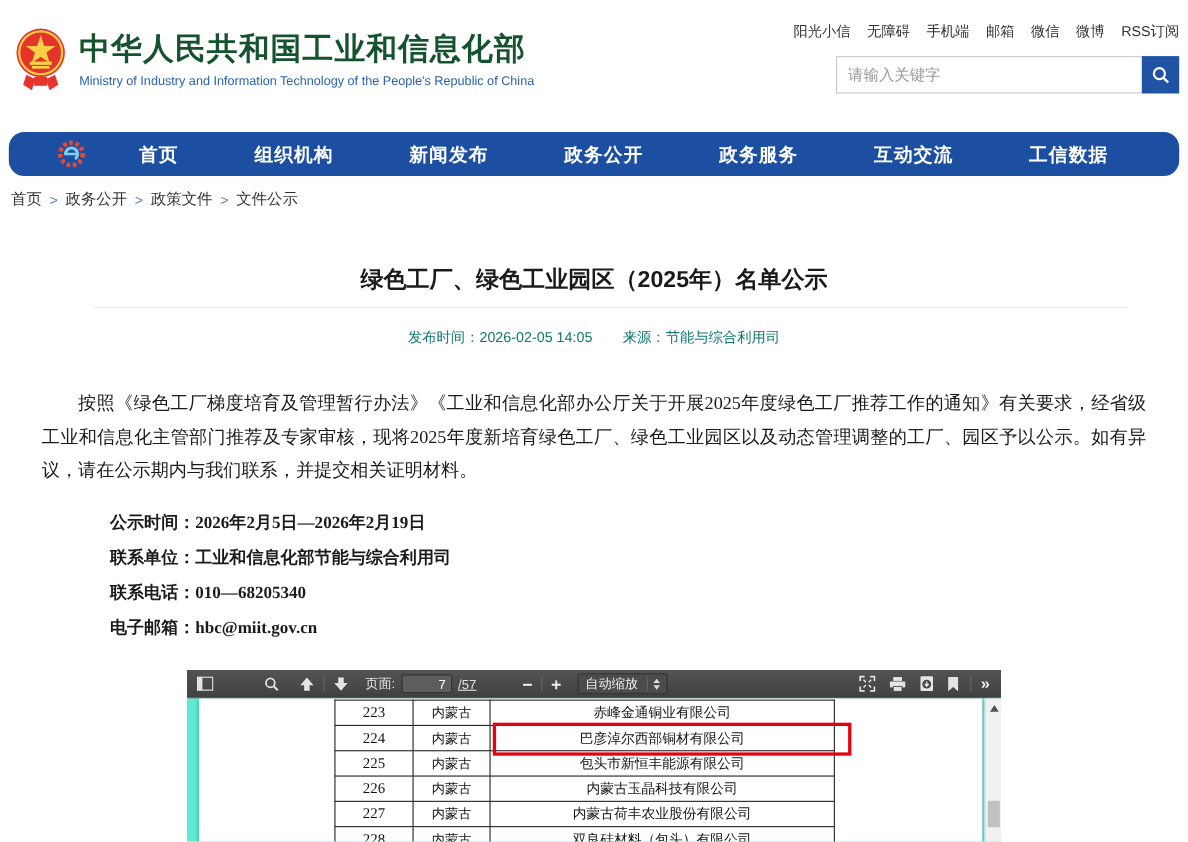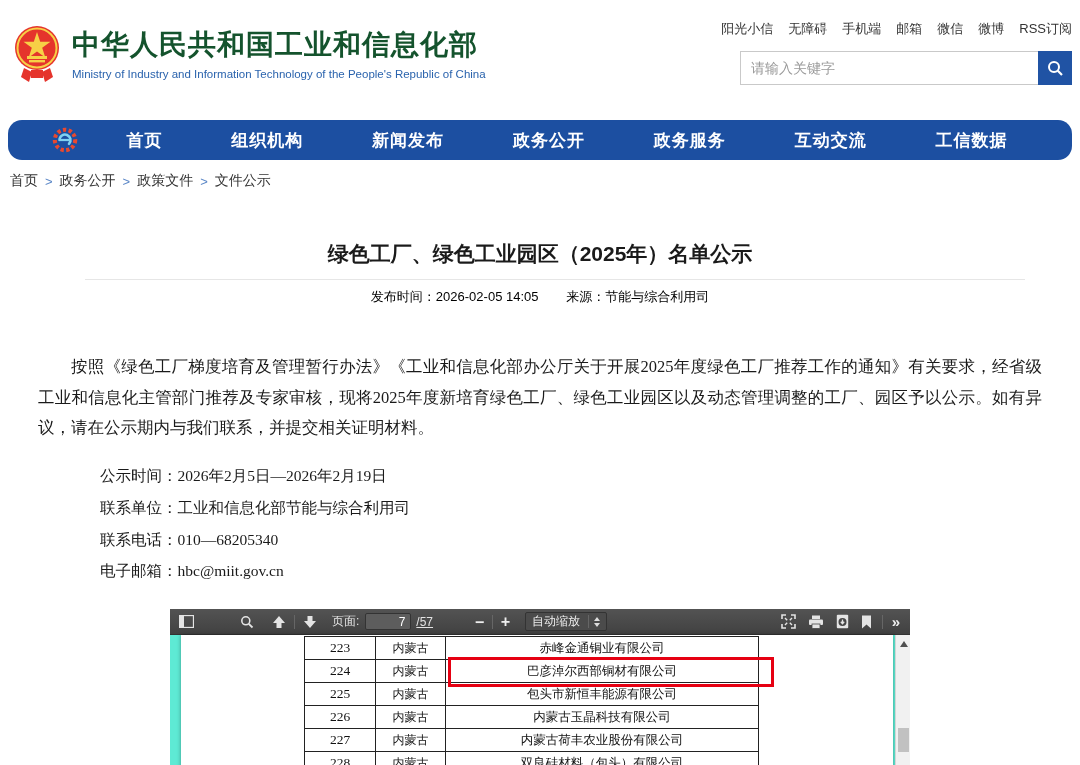--- a/index.html
+++ b/index.html
@@ -11,43 +11,43 @@
   .brand { position:absolute; left:14px; top:22px; display:flex; align-items:center; }
   .emblem { width:46px; height:62px; margin-right:12px; }
   .brand-text .cn { font-size:28px; font-weight:bold; color:#14532d; letter-spacing:1px; }
   .brand-text .en { font-size:11.5px; color:#2a63ad; margin-top:4px; }
 
   .top-right { position:absolute; right:8px; top:20px; width:345px; }
   .top-links { display:flex; justify-content:flex-end; align-items:center; gap:15px; font-size:13px; color:#333; }
   .top-links a { color:#333; text-decoration:none; white-space:nowrap; cursor:pointer; }
   .mascot { width:15px; height:17px; margin-right:-10px; }
   .searchbar { margin-top:13px; display:flex; height:34px; width:332px; float:right; }
-  .searchbar input { flex:1; border:1px solid #c9c9c9; border-right:none; padding:16px 10px; font-size:14px; color:#333; outline:none; }
+  .searchbar input { flex:1; border:1px solid #c9c9c9; border-right:none; padding:16px 10px; font-size:14px; color:#333; outline:none;margin-left:20px; }
   .searchbar input::placeholder { color:#9a9a9a; }
   .search-btn { width:34px; height:34px; background:#2053a4; border:none; cursor:pointer; display:flex; align-items:center; justify-content:center; }
 
   
   .nav { position:absolute; top:120px; left:8px; width:1064px; height:40px; background:#1c4fa1; border-radius:14px; display:flex; align-items:center; padding:0 30px; }
   .nav-logo { width:26px; height:26px; margin:0 14px 0 14px; }
   .nav-items { flex:1; display:flex; justify-content:space-around; align-items:center; }
   .nav-item { color:#fff; font-size:17px; font-weight:bold; text-decoration:none; cursor:pointer; letter-spacing:1px; }
 
   
   .breadcrumb { position:absolute; top:172px; left:10px; font-size:14px; color:#333; display:flex; gap:7px; align-items:center; }
   .breadcrumb a { color:#333; text-decoration:none; cursor:pointer; }
   .crumb-sep { color:#5b87c7; font-size:13px; }
 
   
   .article-title { position:absolute; top:240px; left:0; width:1080px; text-align:center; font-size:21px; font-weight:bold; color:#1a1a1a; }
   .title-divider { position:absolute; top:279px; left:85px; width:940px; height:1px; background:#e6e6e6; }
-  .article-meta { position:absolute; top:288px; left:0; width:1080px; text-align:center; font-size:13px; color:#000000; }
+  .article-meta { position:absolute; top:298px; left:0; width:1080px; text-align:center; font-size:13px; color:#0f766e; }
   .article-meta span { margin:0 12px; }
 
   .article-body { position:absolute; top:352px; left:38px; width:1004px; font-family:"Liberation Serif", serif; font-size:16.5px; color:#1a1a1a; line-height:1.85; text-align:justify; text-indent:2em; }
-  .contacts { position:absolute; top:460px; left:100px; font-family:"Liberation Serif", serif; font-size:15.5px; color:#1a1a1a; line-height:2.05; }
+  .contacts { position:absolute; top:460px; left:100px; font-family:"Liberation Serif", serif; font-size:15.5px; color:#1a1a1a; line-height:2.05;font-weight:bold; }
 
   
   .pdf { position:absolute; top:609px; left:170px; width:740px; height:190px; background:#e9e9e9; overflow:hidden; }
   .pdf-toolbar { position:relative; width:740px; height:26px; background:linear-gradient(#535353,#414141); border-bottom:1px solid #333; display:flex; align-items:center; color:#e4e4e4; }
   .tb-left { display:flex; align-items:center; height:100%; }
   .tb-btn { background:transparent; border:none; cursor:pointer; display:flex; align-items:center; justify-content:center; padding:0 5px; height:100%; }
   .tb-sep { width:1px; height:14px; background:#666; margin:0 3px; }
   .tb-label { font-size:12px; margin:0 6px 0 10px; }
   .page-input { width:46px; height:17px; background:#5d5d5d; border:1px solid #333; color:#fff; font-size:12px; text-align:right; padding-right:5px; border-radius:2px; }
   .page-total { font-size:12px; margin-left:5px;text-decoration:underline; }

